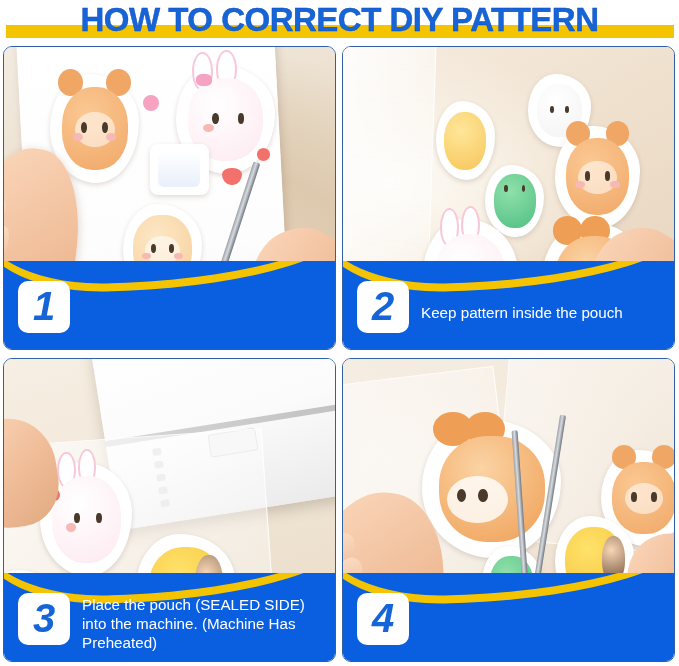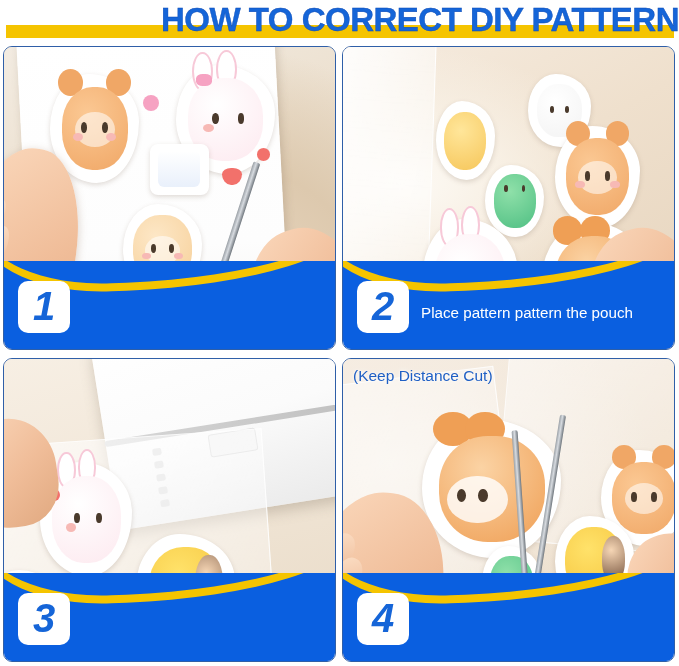--- a/index.html
+++ b/index.html
@@ -14,21 +14,21 @@
   .title-wrap{
     position:absolute;left:0;top:0;width:679px;height:44px;
     overflow:hidden;
   }
   .title-hl{
     position:absolute;left:6px;top:25px;width:668px;height:13px;
     background:#f5c400;
   }
   .title-text{
     position:absolute;left:0;top:0;width:679px;
-    text-align:right;
+    text-align:center;
     font-size:33px;
     font-weight:bold;
     letter-spacing:-0.5px;
     color:#1565d8;
     line-height:40px;
     white-space:nowrap;
     -webkit-text-stroke:0.4px #0b49b5;
   }
   .title-text .seg2{color:#1565d8;}
 
@@ -334,21 +334,21 @@
       </div>
       <div class="hand hand2"></div>
     </div>
 
     <div class="caption">
       <div class="curve-yellow"></div>
       <div class="curve-blue"></div>
       <div class="num-box">
         <span>2</span>
       </div>
-      <div class="cap-text cap-1line">Place pattern pattern the pouch</div>
+      <div class="cap-text cap-1line">Keep pattern inside the pouch</div>
     </div>
   </div>
 
   <div class="panel p3">
     <div class="photo scene3">
       <div class="machine"></div>
       <div class="machine-slot"></div>
       <div class="machine-btn"></div>
       <div class="machine-dots">
         <i></i>
@@ -386,20 +386,23 @@
       </div>
       <div class="hand hand5"></div>
     </div>
 
     <div class="caption">
       <div class="curve-yellow"></div>
       <div class="curve-blue"></div>
       <div class="num-box">
         <span>3</span>
       </div>
+      <div class="cap-text cap-3line">Place the pouch (SEALED SIDE)
+into the machine. (Machine Has
+Preheated)</div>
     </div>
   </div>
 
   <div class="panel p4">
     <div class="photo scene4">
       <div class="pouch pouch4a"></div>
       <div class="pouch pouch4b"></div>
 
       <div class="st shiba" style="left:24%;top:20%;width:40%;height:44%;">
         <div class="ear" style="left:6%;background:#ef9f55;"></div>
@@ -430,21 +433,20 @@
         <div class="finger f2"></div>
       </div>
       <div class="hand hand6"></div>
       <div class="sciss s4">
         <div class="blade b1"></div>
         <div class="blade b2"></div>
         <div class="grip g1"></div>
 
       </div>
 
-      <div class="photo-note">(Keep Distance Cut)</div>
     </div>
 
     <div class="caption">
       <div class="curve-yellow"></div>
       <div class="curve-blue"></div>
       <div class="num-box">
         <span>4</span>
       </div>
     </div>
   </div>

